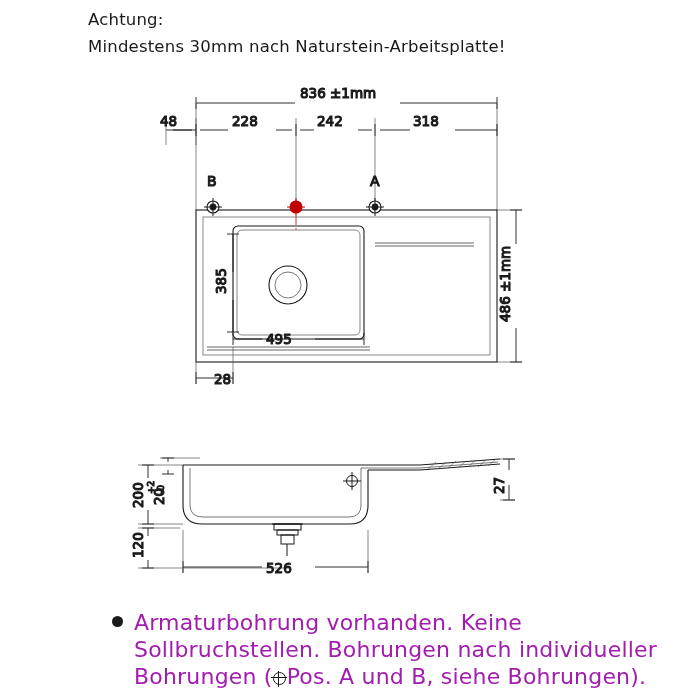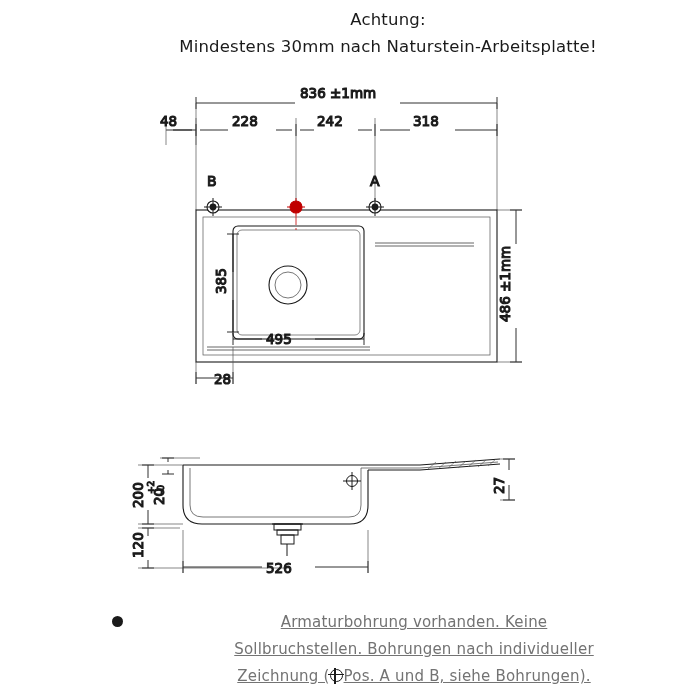--- a/index.html
+++ b/index.html
@@ -12,42 +12,40 @@
     height: 700px;
     font-family: "DejaVu Sans", sans-serif;
     color: #1a1a1a;
     overflow: hidden;
     position: relative;
   }
   .page {
     position: relative;
     width: 700px;
     height: 700px;
-    text-align: center;
   }
   .note-top {
     position: absolute;
     left: 88px;
     top: 6px;
     width: 600px;
     font-size: 16.5px;
     line-height: 27px;
     letter-spacing: 0.2px;
     color: #1a1a1a;
   }
   .note-bottom {
     position: absolute;
     left: 134px;
     top: 609px;
     width: 560px;
-    font-size: 15px;
+    font-size: 22px;
     line-height: 27px;
     letter-spacing: 0.2px;
-    color: #737373;
-    text-decoration: underline;
+    color: #a21caf;
   }
   .bullet-dot {
     position: absolute;
     left: -22px;
     top: 7px;
     width: 11px;
     height: 11px;
     border-radius: 50%;
     background: #1a1a1a;
   }
@@ -315,17 +313,17 @@
       <text class="dimtext" x="266" y="573">526</text>
 
     </g>
   </svg>
 
   <div class="note-bottom">
     <span class="bullet-dot"></span>
     <div>Armaturbohrung vorhanden. Keine</div>
     <div>Sollbruchstellen. Bohrungen nach individueller</div>
     <div>
-      <span>Zeichnung (</span><span class="inline-target"></span><span>Pos. A und B, siehe Bohrungen).</span>
+      <span>Bohrungen (</span><span class="inline-target"></span><span>Pos. A und B, siehe Bohrungen).</span>
     </div>
   </div>
 
 </div>
 
 </body></html>

